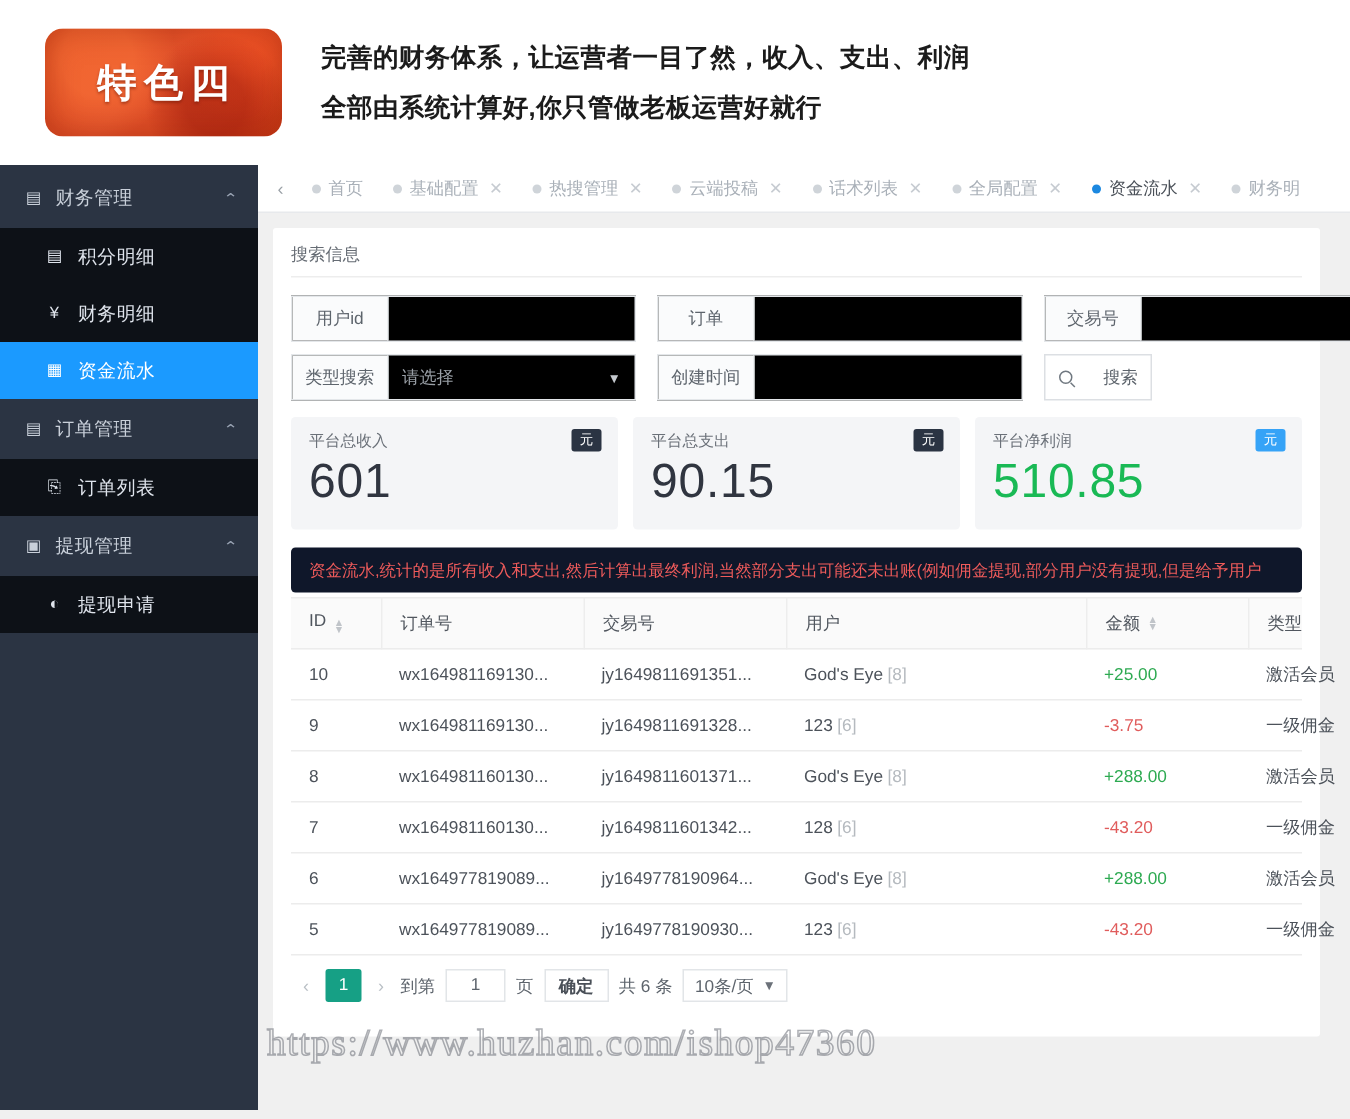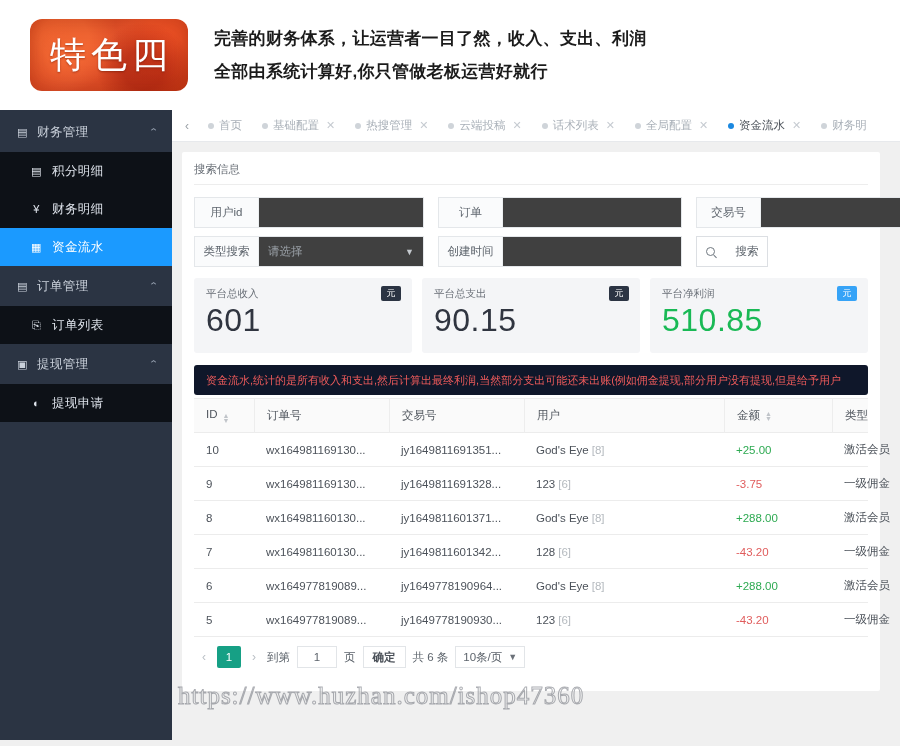--- a/index.html
+++ b/index.html
@@ -26,22 +26,22 @@
     background:
       radial-gradient(circle at 22% 28%, rgba(255,120,60,.55) 0 18%, rgba(0,0,0,0) 40%),
       radial-gradient(circle at 72% 70%, rgba(150,20,10,.45) 0 16%, rgba(0,0,0,0) 38%),
       radial-gradient(circle at 85% 18%, rgba(255,90,40,.5) 0 12%, rgba(0,0,0,0) 34%),
       linear-gradient(135deg, #dd4a1d 0%, #e2522a 45%, #cf3d17 100%);
     display: flex; align-items: center; justify-content: center;
     box-shadow: inset 0 0 22px rgba(120,20,0,.35);
   }
   .promo-badge span {
     color: #fff;
-    font-size: 36px;
-    font-weight: normal;
+    font-size: 26px;
+    font-weight: bold;
     letter-spacing: 5px;
     text-indent: 5px;
     text-shadow: 0 1px 2px rgba(90,15,0,.45);
   }
   .promo-text {
     margin-left: 26px;
     color: #1b1b1b;
     font-size: 17px;
     font-weight: bold;
     line-height: 33px;
@@ -155,21 +155,21 @@
     border-bottom: 1px solid #ededed;
     margin-bottom: 12px;
   }
 
   
   .form-row { display: flex; gap: 14px; margin-bottom: 8px; }
   .field {
     display: flex; align-items: stretch;
     height: 31px;
     border: 1px solid #e4e7ea;
-    background: #404040;
+    background: #000000;
     flex: 0 0 auto;
   }
   .field .lab {
     width: 64px; flex: 0 0 64px;
     background: #fafbfc;
     border-right: 1px solid #eceff1;
     display: flex; align-items: center; justify-content: center;
     font-size: 11.5px; color: #5d646c;
   }
   .field .val {

